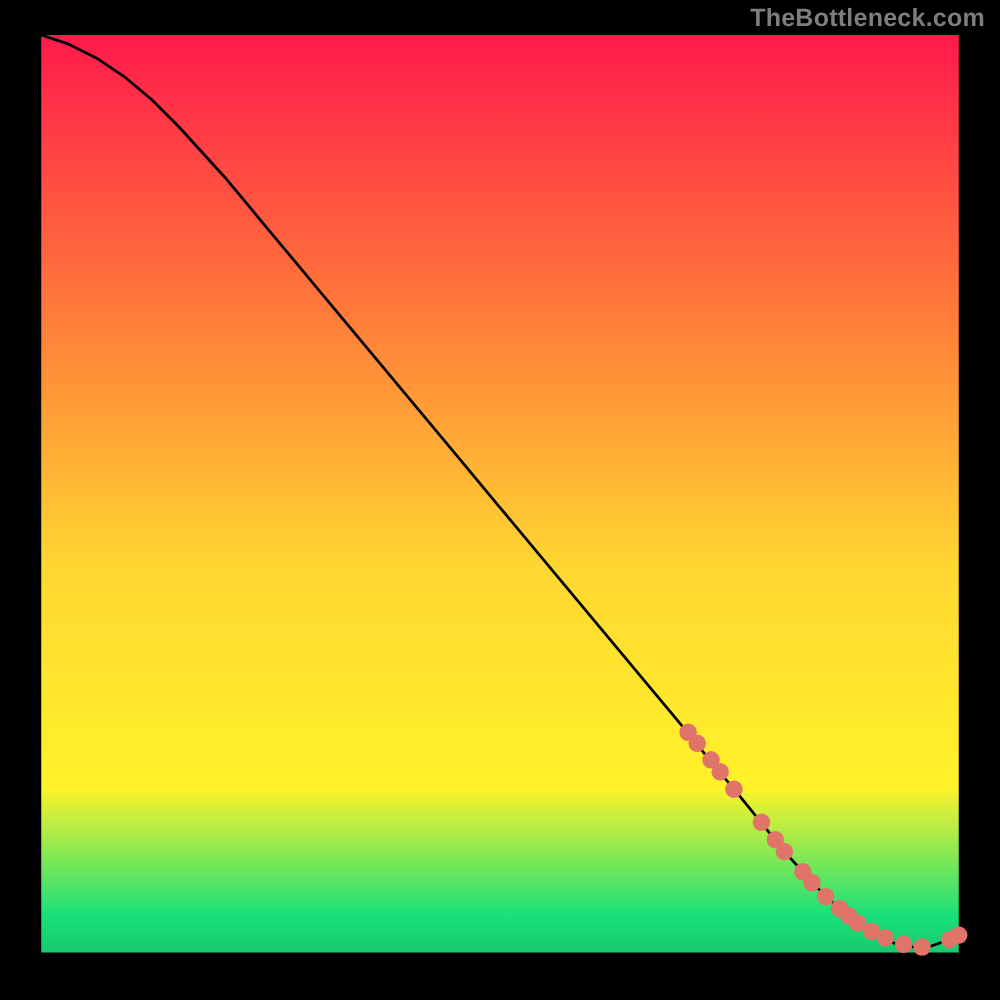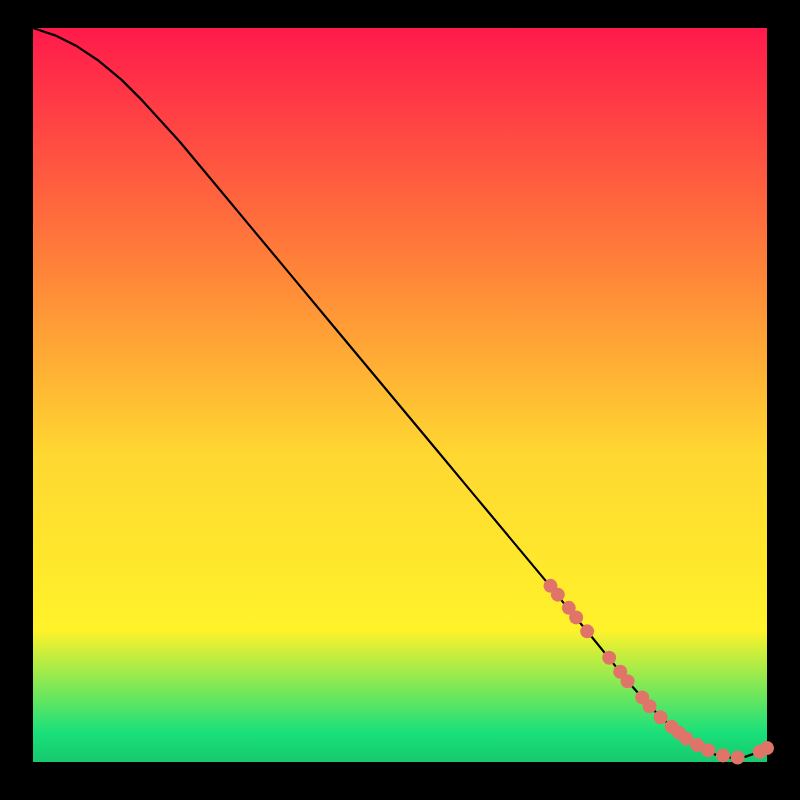--- a/index.html
+++ b/index.html
@@ -31,20 +31,21 @@
     position: absolute;
     left: 0;
     top: 0;
     display: block;
   }
 </style>
 </head>
 <body>
 <div class="stage">
 
+<div class="watermark">TheBottleneck.com</div>
 
 <svg id="chart-svg" width="800" height="800" viewBox="0 0 800 800">
   <defs>
     <linearGradient id="bgGrad" x1="0" y1="0" x2="0" y2="1">
       <stop id="g0" offset="0%" stop-color="#ff1a4b"></stop>
       <stop id="g1" offset="30%" stop-color="#ff7a3a"></stop>
       <stop id="g2" offset="58%" stop-color="#ffd731"></stop>
       <stop id="g3" offset="82%" stop-color="#fff22a"></stop>
       <stop id="g4" offset="96%" stop-color="#19e07a"></stop>
       <stop id="g5" offset="100%" stop-color="#17c96d"></stop>

